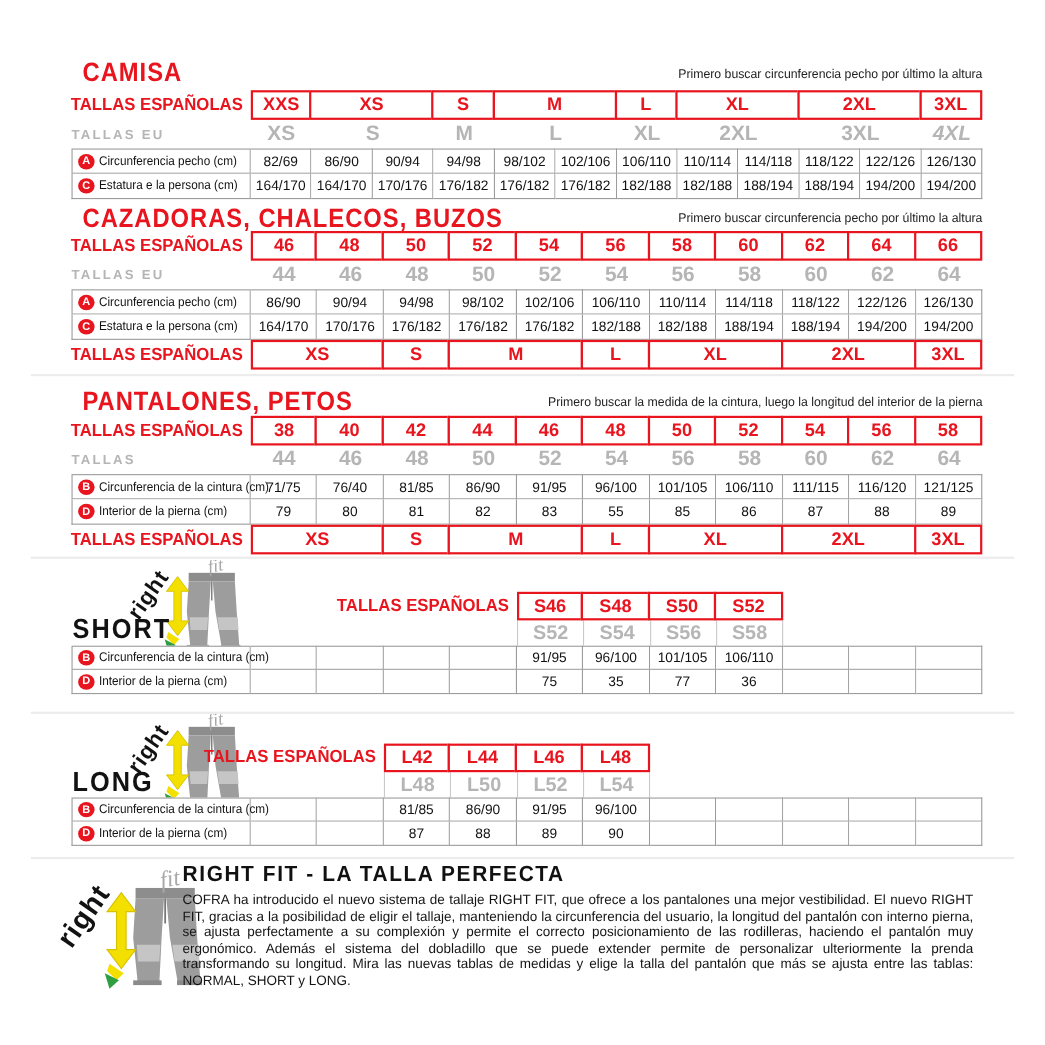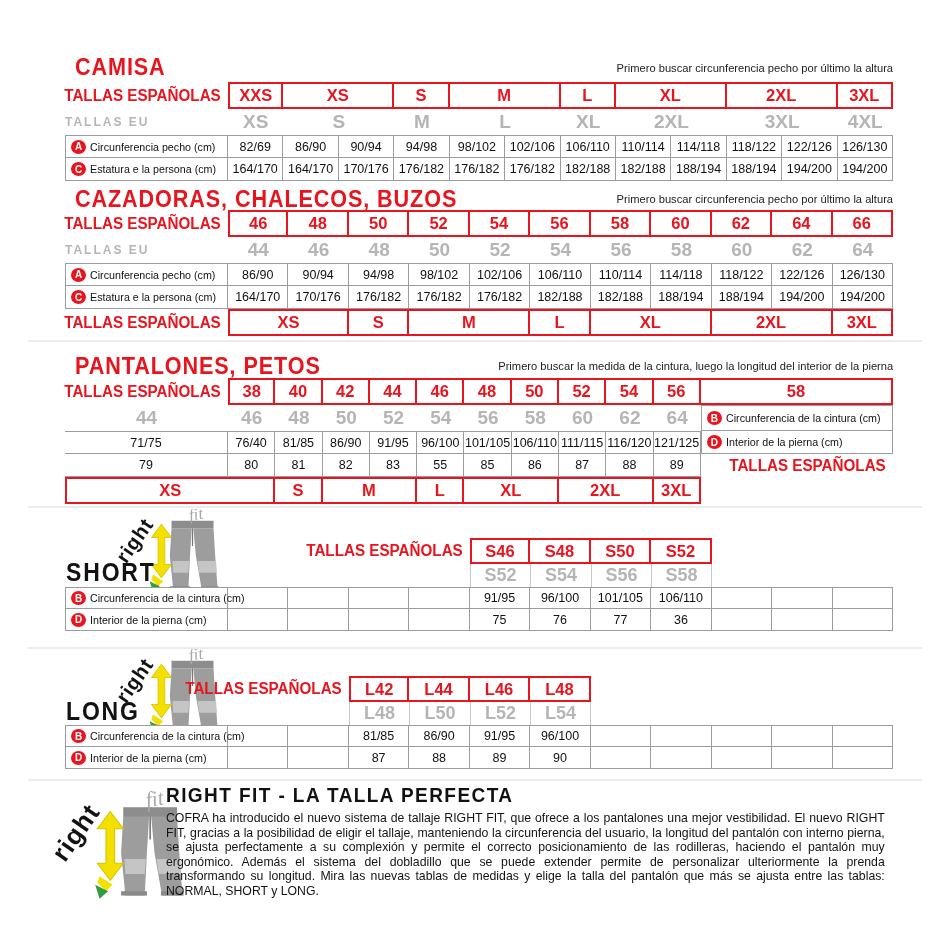--- a/index.html
+++ b/index.html
@@ -67,21 +67,21 @@
     <div class="hcell redbox ml" style="grid-column: span 2;">2XL</div>
     <div class="hcell redbox ml" style="grid-column: span 1;">3XL</div>
     <div class="hcell eu-label">TALLAS EU</div>
     <div class="hcell eu-val" style="grid-column: span 1;">XS</div>
     <div class="hcell eu-val" style="grid-column: span 2;">S</div>
     <div class="hcell eu-val" style="grid-column: span 1;">M</div>
     <div class="hcell eu-val" style="grid-column: span 2;">L</div>
     <div class="hcell eu-val" style="grid-column: span 1;">XL</div>
     <div class="hcell eu-val" style="grid-column: span 2;">2XL</div>
     <div class="hcell eu-val" style="grid-column: span 2;">3XL</div>
-    <div class="hcell eu-val" style="grid-column: span 1;">4XL</div>
+    <div class="hcell eu-val" style="grid-column: span 1; font-style: italic;">4XL</div>
     <div class="dcell rl bl bt">
       <span class="circ">A</span>
       <span class="rl-text">Circunferencia pecho (cm)</span>
     </div>
     <div class="dcell bt">82/69</div>
     <div class="dcell bt">86/90</div>
     <div class="dcell bt">90/94</div>
     <div class="dcell bt">94/98</div>
     <div class="dcell bt">98/102</div>
     <div class="dcell bt">102/106</div>
@@ -191,20 +191,21 @@
     <div class="hcell redbox ml" style="grid-column: span 1;">40</div>
     <div class="hcell redbox ml" style="grid-column: span 1;">42</div>
     <div class="hcell redbox ml" style="grid-column: span 1;">44</div>
     <div class="hcell redbox ml" style="grid-column: span 1;">46</div>
     <div class="hcell redbox ml" style="grid-column: span 1;">48</div>
     <div class="hcell redbox ml" style="grid-column: span 1;">50</div>
     <div class="hcell redbox ml" style="grid-column: span 1;">52</div>
     <div class="hcell redbox ml" style="grid-column: span 1;">54</div>
     <div class="hcell redbox ml" style="grid-column: span 1;">56</div>
     <div class="hcell redbox ml" style="grid-column: span 1;">58</div>
+    <div class="hcell eu-label">TALLAS</div>
     <div class="hcell eu-val" style="grid-column: span 1;">44</div>
     <div class="hcell eu-val" style="grid-column: span 1;">46</div>
     <div class="hcell eu-val" style="grid-column: span 1;">48</div>
     <div class="hcell eu-val" style="grid-column: span 1;">50</div>
     <div class="hcell eu-val" style="grid-column: span 1;">52</div>
     <div class="hcell eu-val" style="grid-column: span 1;">54</div>
     <div class="hcell eu-val" style="grid-column: span 1;">56</div>
     <div class="hcell eu-val" style="grid-column: span 1;">58</div>
     <div class="hcell eu-val" style="grid-column: span 1;">60</div>
     <div class="hcell eu-val" style="grid-column: span 1;">62</div>
@@ -302,21 +303,21 @@
     <div class="dcell bt"></div>
     <div class="dcell rl bl">
       <span class="circ">D</span>
       <span class="rl-text">Interior de la pierna (cm)</span>
     </div>
     <div class="dcell"></div>
     <div class="dcell"></div>
     <div class="dcell"></div>
     <div class="dcell"></div>
     <div class="dcell">75</div>
-    <div class="dcell">76</div>
+    <div class="dcell">35</div>
     <div class="dcell">77</div>
     <div class="dcell">36</div>
     <div class="dcell"></div>
     <div class="dcell"></div>
     <div class="dcell"></div>
   </div>
 <div class="divider" style="top:647px;"></div>
 
 <div id="logo-long" class="logo" style="left:110px;top:649px;width:118px;height:84px;"><svg viewBox="0 0 130 100" width="100%" height="100%">
       <g>

